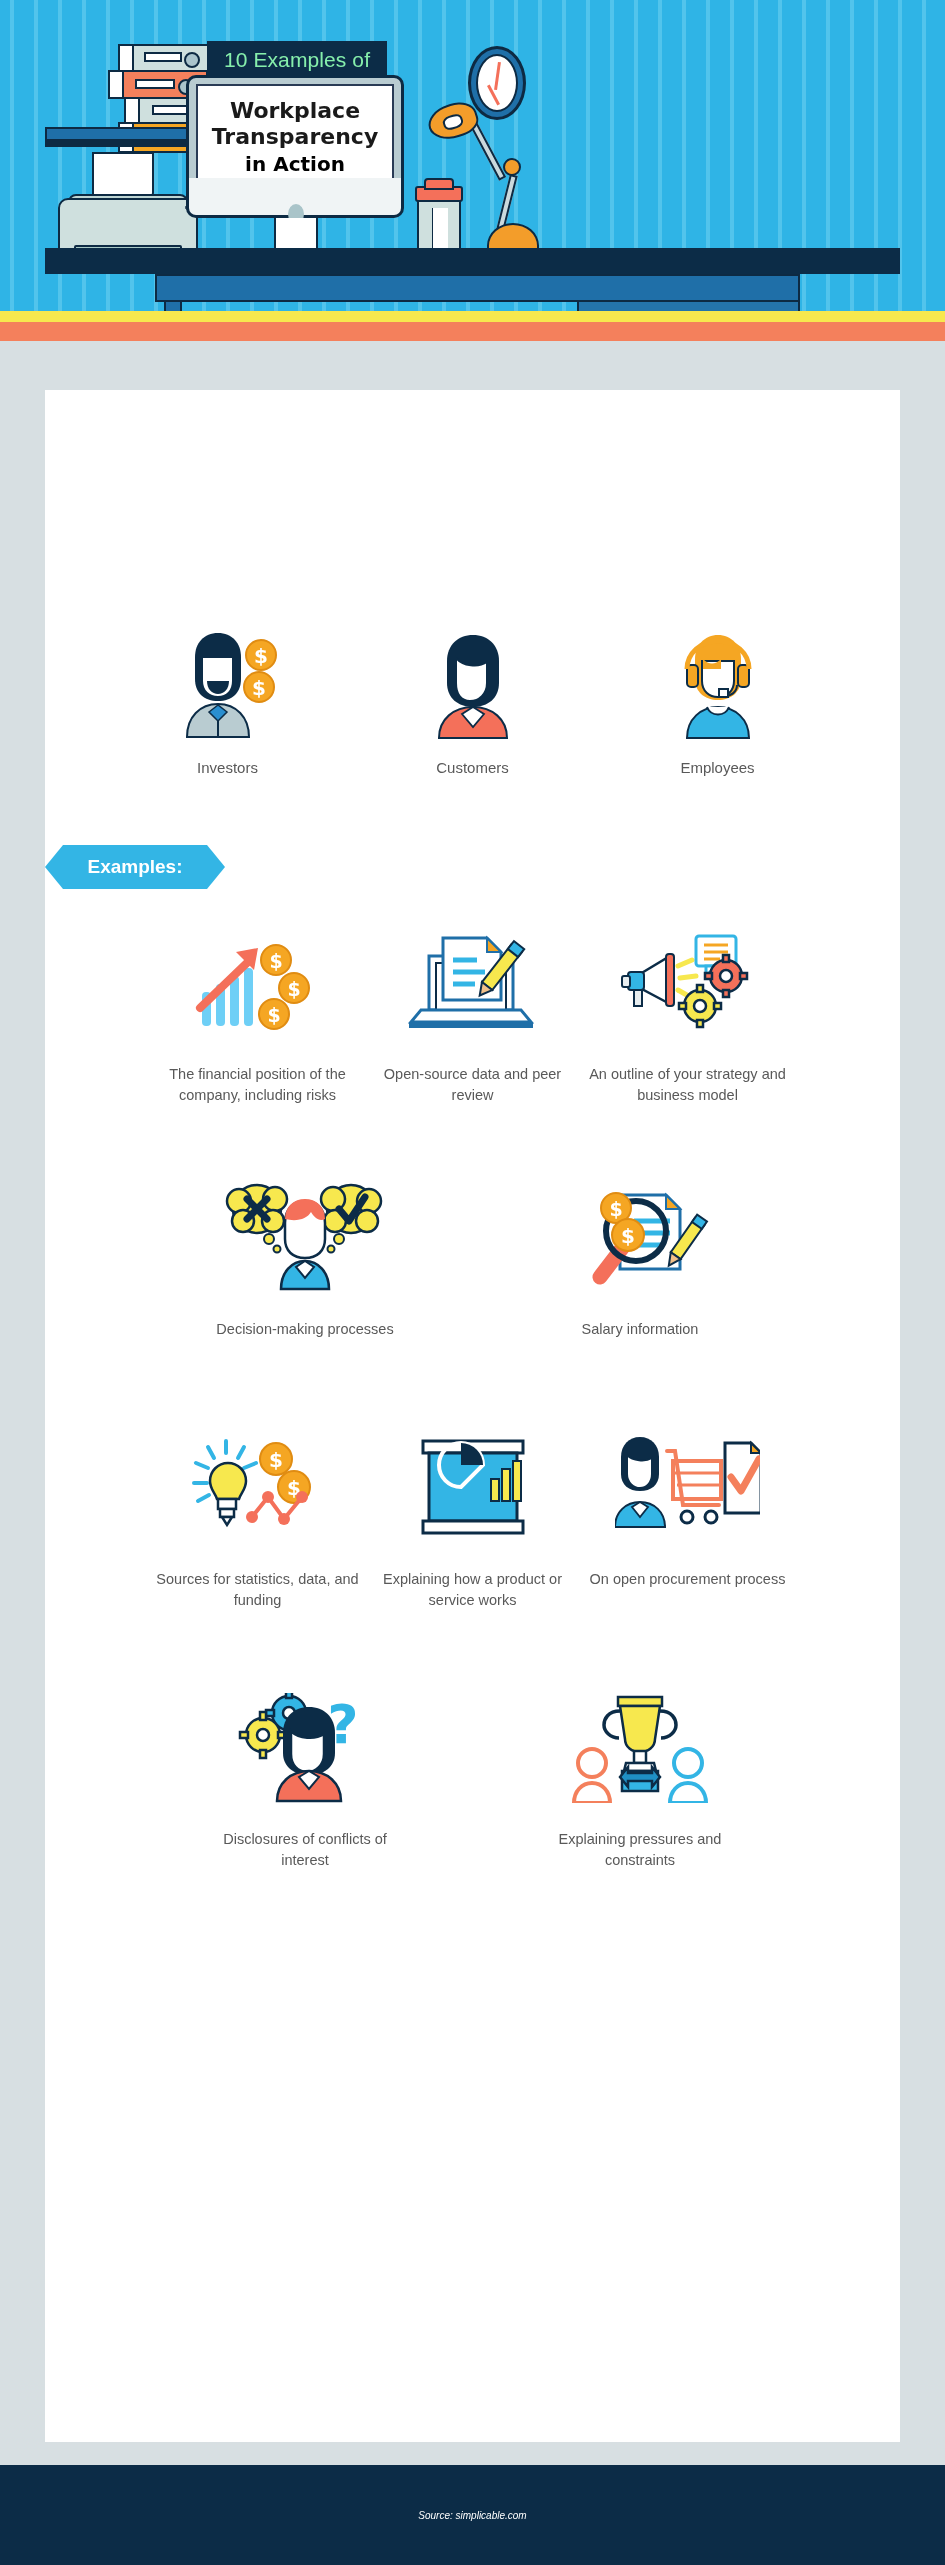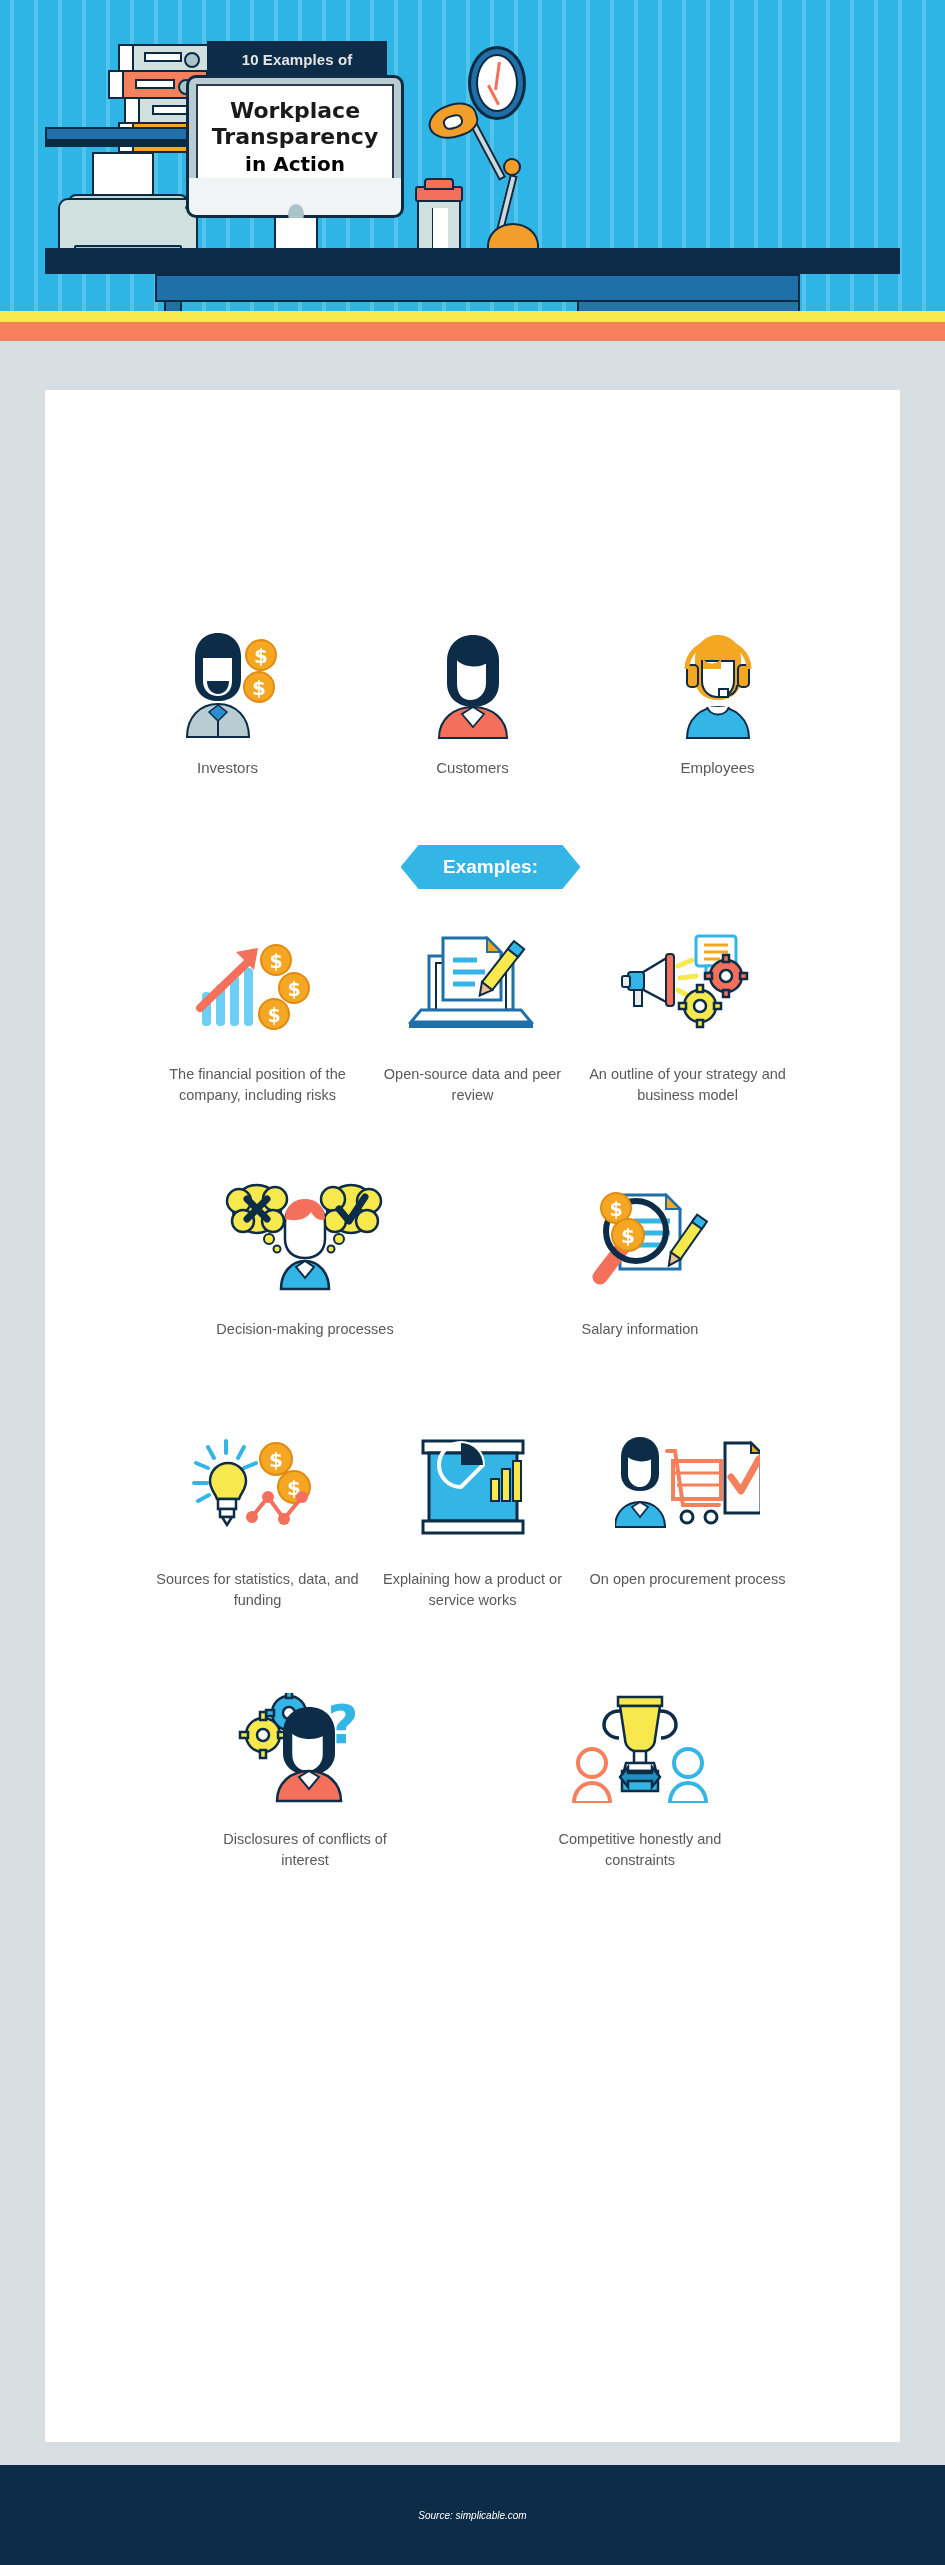--- a/index.html
+++ b/index.html
@@ -49,21 +49,21 @@
   .monitor-neck{ position:absolute; left:274px; top:218px; width:44px; height:36px; background:#fff; border:2px solid #0d2a43; border-top:none;}
   .monitor-foot{ position:absolute; left:232px; top:250px; width:128px; height:16px; background:#f0f4f5; border:2px solid #0d2a43;}
 
   .title-banner{
     position:absolute; left:207px; top:41px;
     width:180px; height:37px;
     background:#0c2c47;
     display:flex; align-items:center; justify-content:center;
     z-index:6;
   }
-  .title-banner span{ color:#e5e5e5; font-size:15px; font-weight:700; letter-spacing:.1px;}
+  .title-banner span{ color:#86efac; font-size:21px; font-weight:400; letter-spacing:.1px;}
   .screen-title{
     position:absolute; left:200px; top:98px; width:190px;
     text-align:center; z-index:7;
   }
   .screen-title .l1,.screen-title .l2{
     display:block; color:#1a1a1a; font-size:22px; font-weight:700; line-height:26px;
     font-family:"DejaVu Sans", sans-serif;
   }
   .screen-title .l3{
     display:block; color:#000000; font-size:20px; font-weight:700; line-height:28px;
@@ -121,21 +121,21 @@
     display:flex; justify-content:space-around; align-items:flex-end;
     padding:0 60px;
   }
   .stake-item{ width:160px; text-align:center;}
   .stake-icon{ height:150px; display:flex; align-items:flex-end; justify-content:center;}
   .stake-label{ margin-top:14px; font-size:15px; color:#595959;}
 
   
   .ex-banner{
     position:absolute; left:0; top:455px; width:855px;
-    display:flex; justify-content:center;padding-left:36px;
+    display:flex; justify-content:flex-start;
   }
   .hexagon{
     position:relative; width:180px; height:44px;
     background:#33b5e5;
     display:flex; align-items:center; justify-content:center;
     clip-path:polygon(10% 0, 90% 0, 100% 50%, 90% 100%, 10% 100%, 0 50%);
   }
   .hexagon span{ color:#fff; font-size:19px; font-weight:700;}
 
   
@@ -556,21 +556,21 @@
           <rect x="64" y="58" width="12" height="12" fill="#fff" stroke="#0c2c47" stroke-width="2.5"></rect>
           <path d="M56 70 L84 70 L86 78 L54 78z" fill="#fff" stroke="#0c2c47" stroke-width="2.5"></path>
           <rect x="52" y="78" width="36" height="20" fill="#33b5e5" stroke="#0c2c47" stroke-width="2.5"></rect>
           <path d="M8 70a14 14 0 1 1 28 0 14 14 0 0 1-28 0z" fill="none" stroke="#f4805c" stroke-width="4"></path>
           <path d="M4 110c0-12 8-20 18-20s18 8 18 20z" fill="none" stroke="#f4805c" stroke-width="4"></path>
           <path d="M104 70a14 14 0 1 1 28 0 14 14 0 0 1-28 0z" fill="none" stroke="#33b5e5" stroke-width="4"></path>
           <path d="M100 110c0-12 8-20 18-20s18 8 18 20z" fill="none" stroke="#33b5e5" stroke-width="4"></path>
           <path d="M50 84 L58 74 L58 80 L82 80 L82 74 L90 84 L82 94 L82 88 L58 88 L58 94z" fill="#1f8fc4" stroke="#0c2c47" stroke-width="2.5"></path>
         </svg>
       </div>
-      <div class="ex-label">Competitive honestly and constraints</div>
+      <div class="ex-label">Explaining pressures and constraints</div>
     </div>
   </div>
 
 </div>
 
 <div class="footer">
   <span>Source: simplicable.com</span>
 </div>
 
 </body></html>

